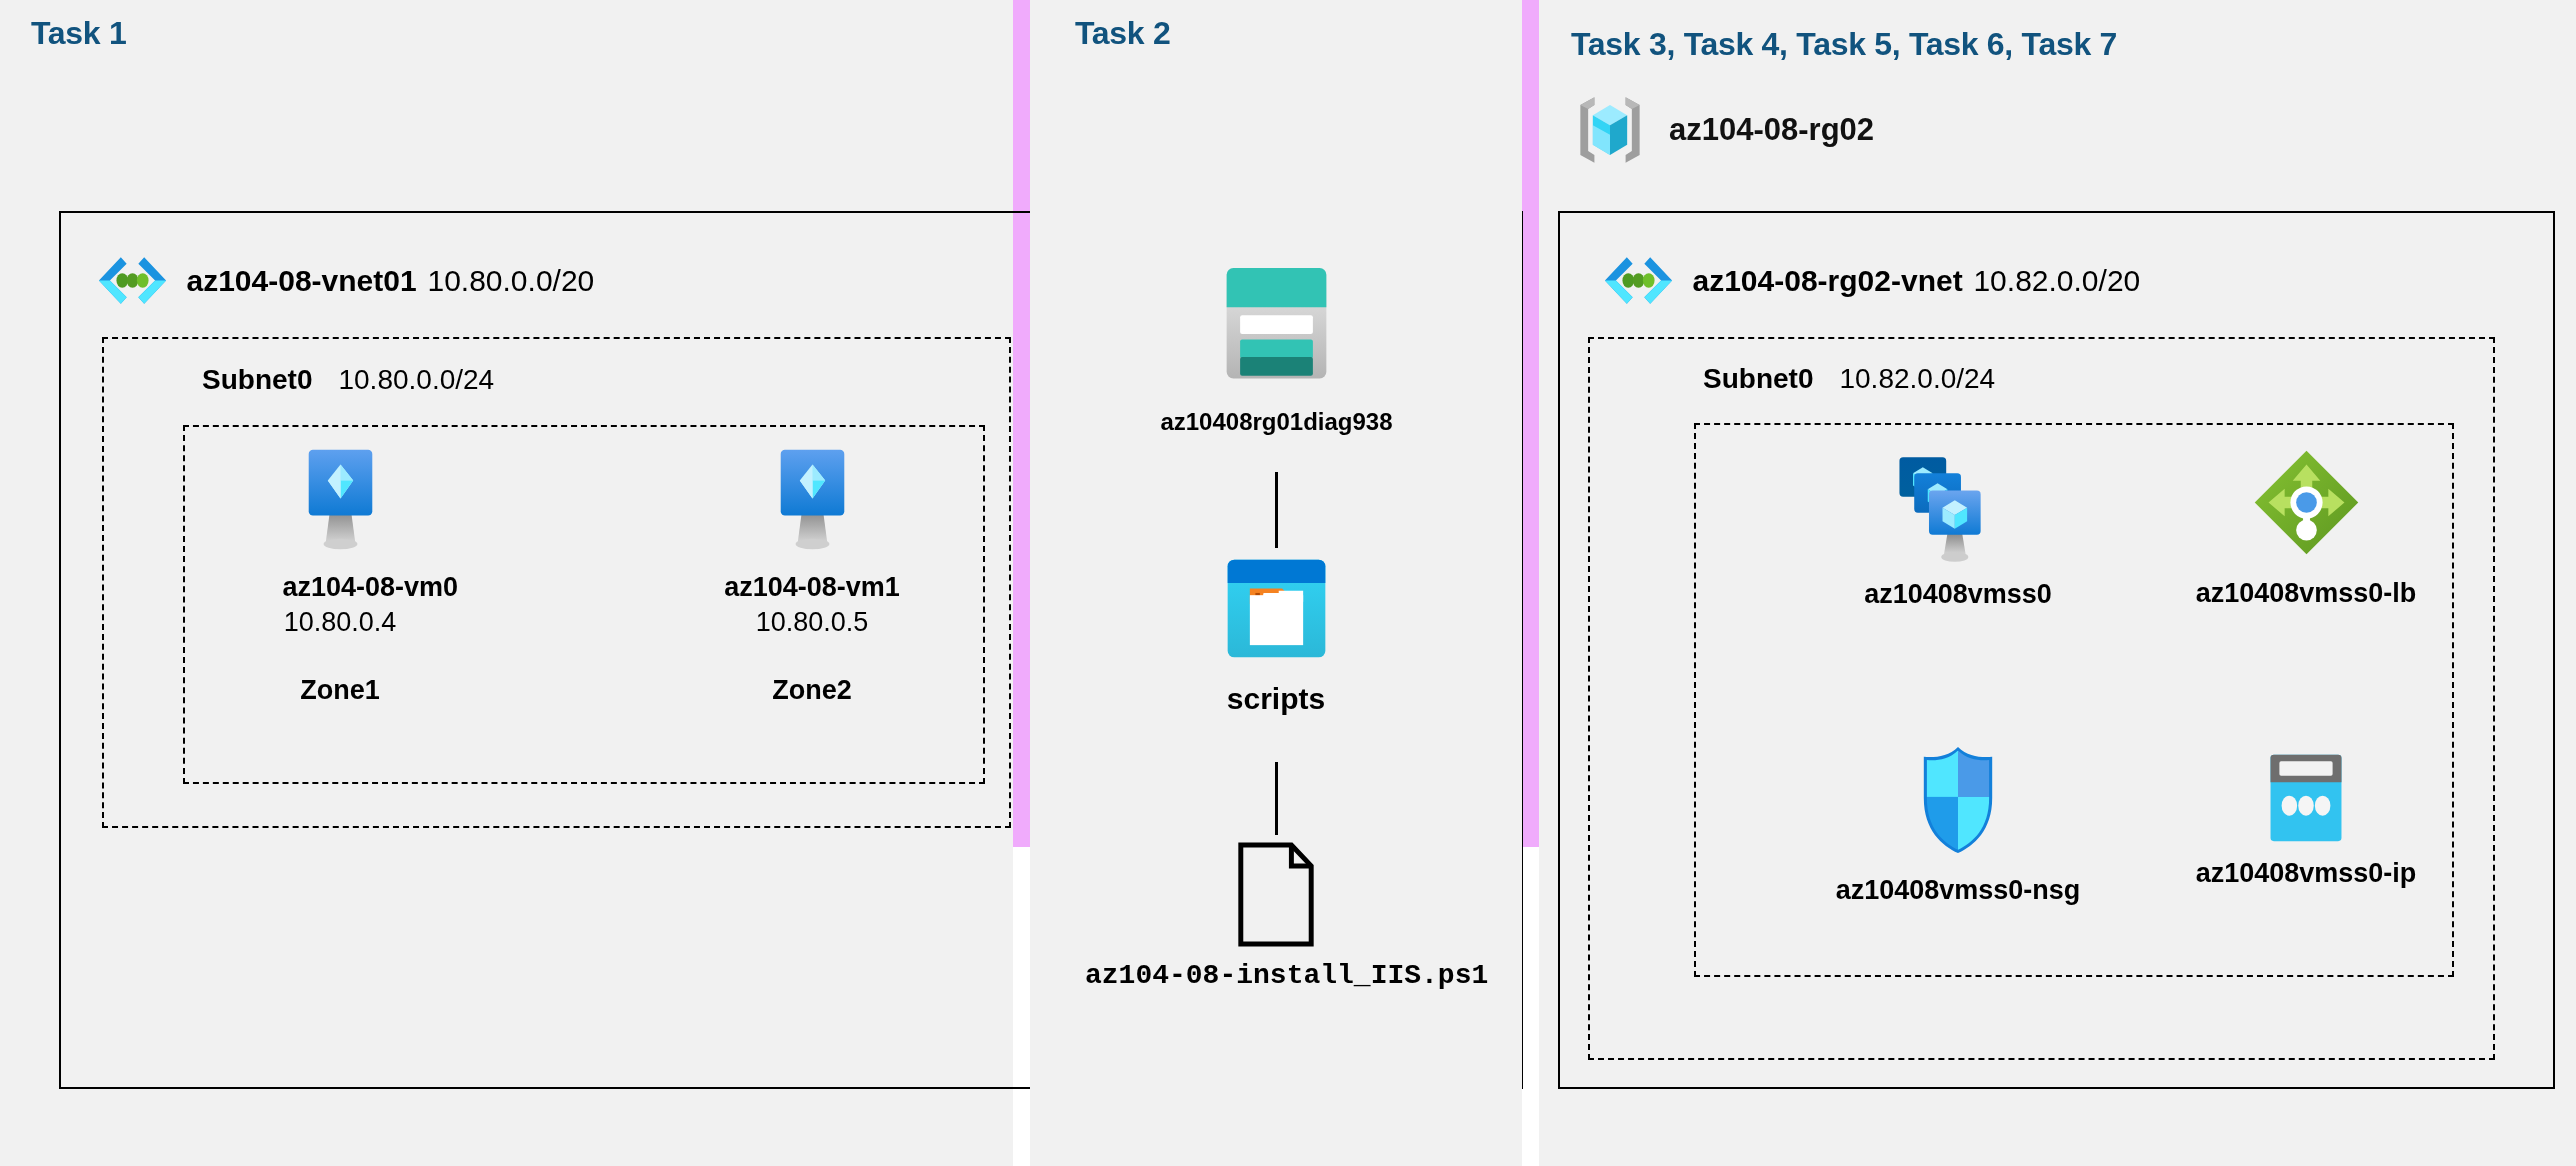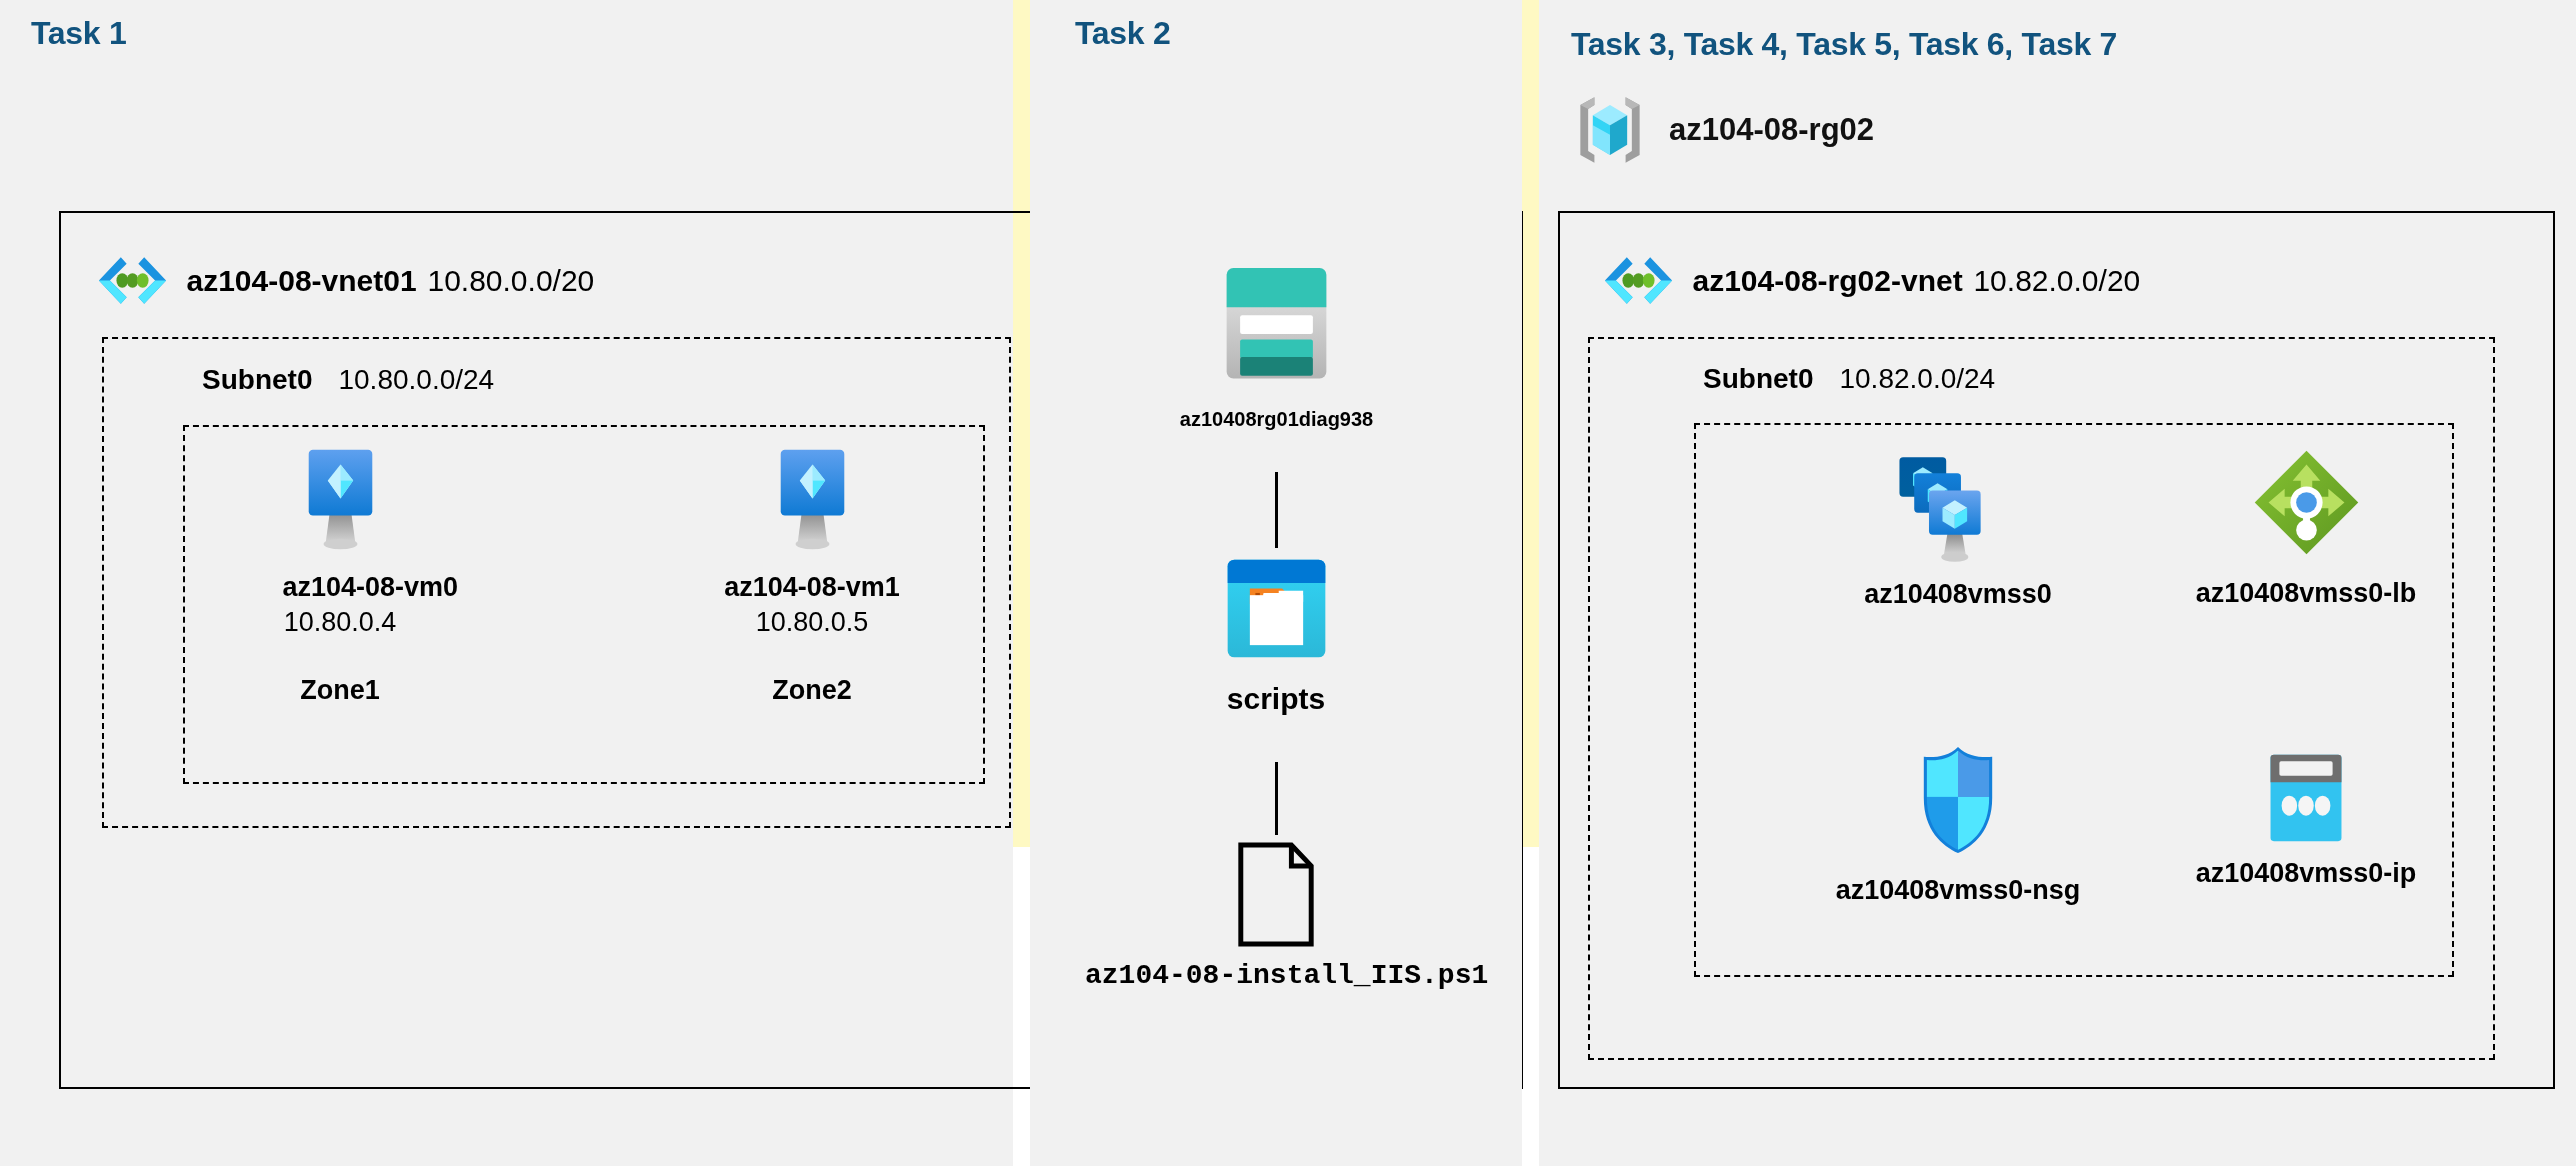--- a/index.html
+++ b/index.html
@@ -2,21 +2,21 @@
 <html style="font-size:10.8px"><head>
 <meta charset="utf-8">
 <style>
   * { box-sizing: border-box; margin: 0; padding: 0; }
   html, body {
     width: 2576px; height: 1166px;
     background: #ffffff;
     font-family: "Liberation Sans", sans-serif;
     overflow: hidden;
   }
-  #root { position: relative; width: 2576px; height: 847px; background:#fef9c3; }
+  #root { position: relative; width: 2576px; height: 847px; background:#f0abfc; }
 
   .panel { position: absolute; background: #f1f1f1; }
   .task-title {
     position: absolute;
     color: #11537e;
     font-weight: bold;
     font-size: 32px;
     letter-spacing: -0.3px;
     white-space: nowrap;
   }
@@ -149,21 +149,21 @@
               <stop offset="1" stop-color="#b4b4b4"></stop>
           </linearGradient>
         </defs>
         <rect x="13" y="6" width="74" height="82" rx="5" fill="url(#stg)"></rect>
         <path d="M13 11 a5 5 0 0 1 5 -5 h64 a5 5 0 0 1 5 5 v24 h-74 z" fill="#32c3b4"></path>
         <rect x="23" y="41" width="54" height="14" rx="1.5" fill="#ffffff"></rect>
         <rect x="23" y="59" width="54" height="14" rx="1.5" fill="#32c3b4"></rect>
         <rect x="23" y="72" width="54" height="14" rx="1.5" fill="#1b8277"></rect>
       </svg>
     </div>
-    <div class="cap" style="margin-top:19px; font-size:20px;">az10408rg01diag938</div>
+    <div class="cap" style="margin-top:19px; font-size:24px;">az10408rg01diag938</div>
   </div>
 
   <div class="connector" style="left:1275px; top:472px; height:76px;"></div>
 
   <div class="node" style="left:1146px; top:553px; width:260px;">
     <div class="icon-wrap">
       <svg width="111" height="111" viewBox="0 0 100 100">
         <defs>
           <linearGradient id="bcg" x1="0" y1="0" x2="0" y2="1">
             <stop offset="0" stop-color="#32d4f5"></stop>

